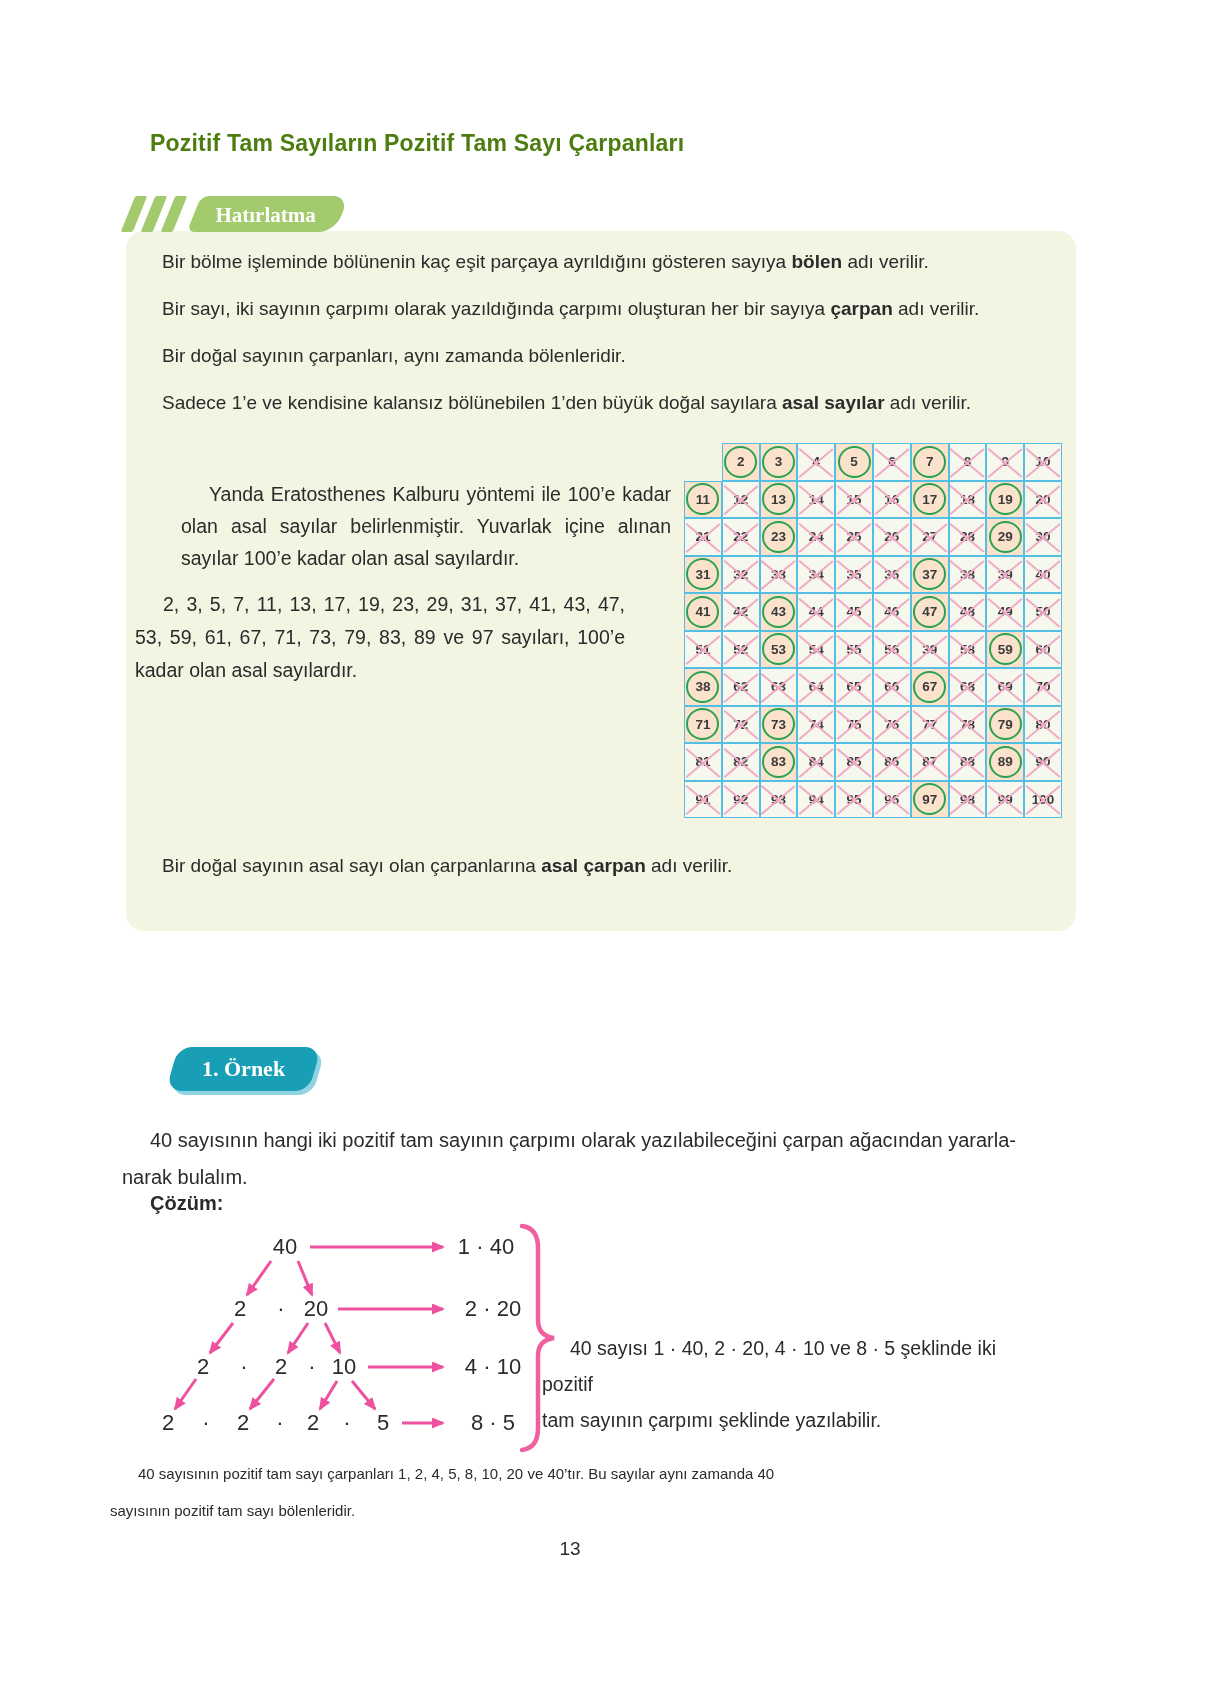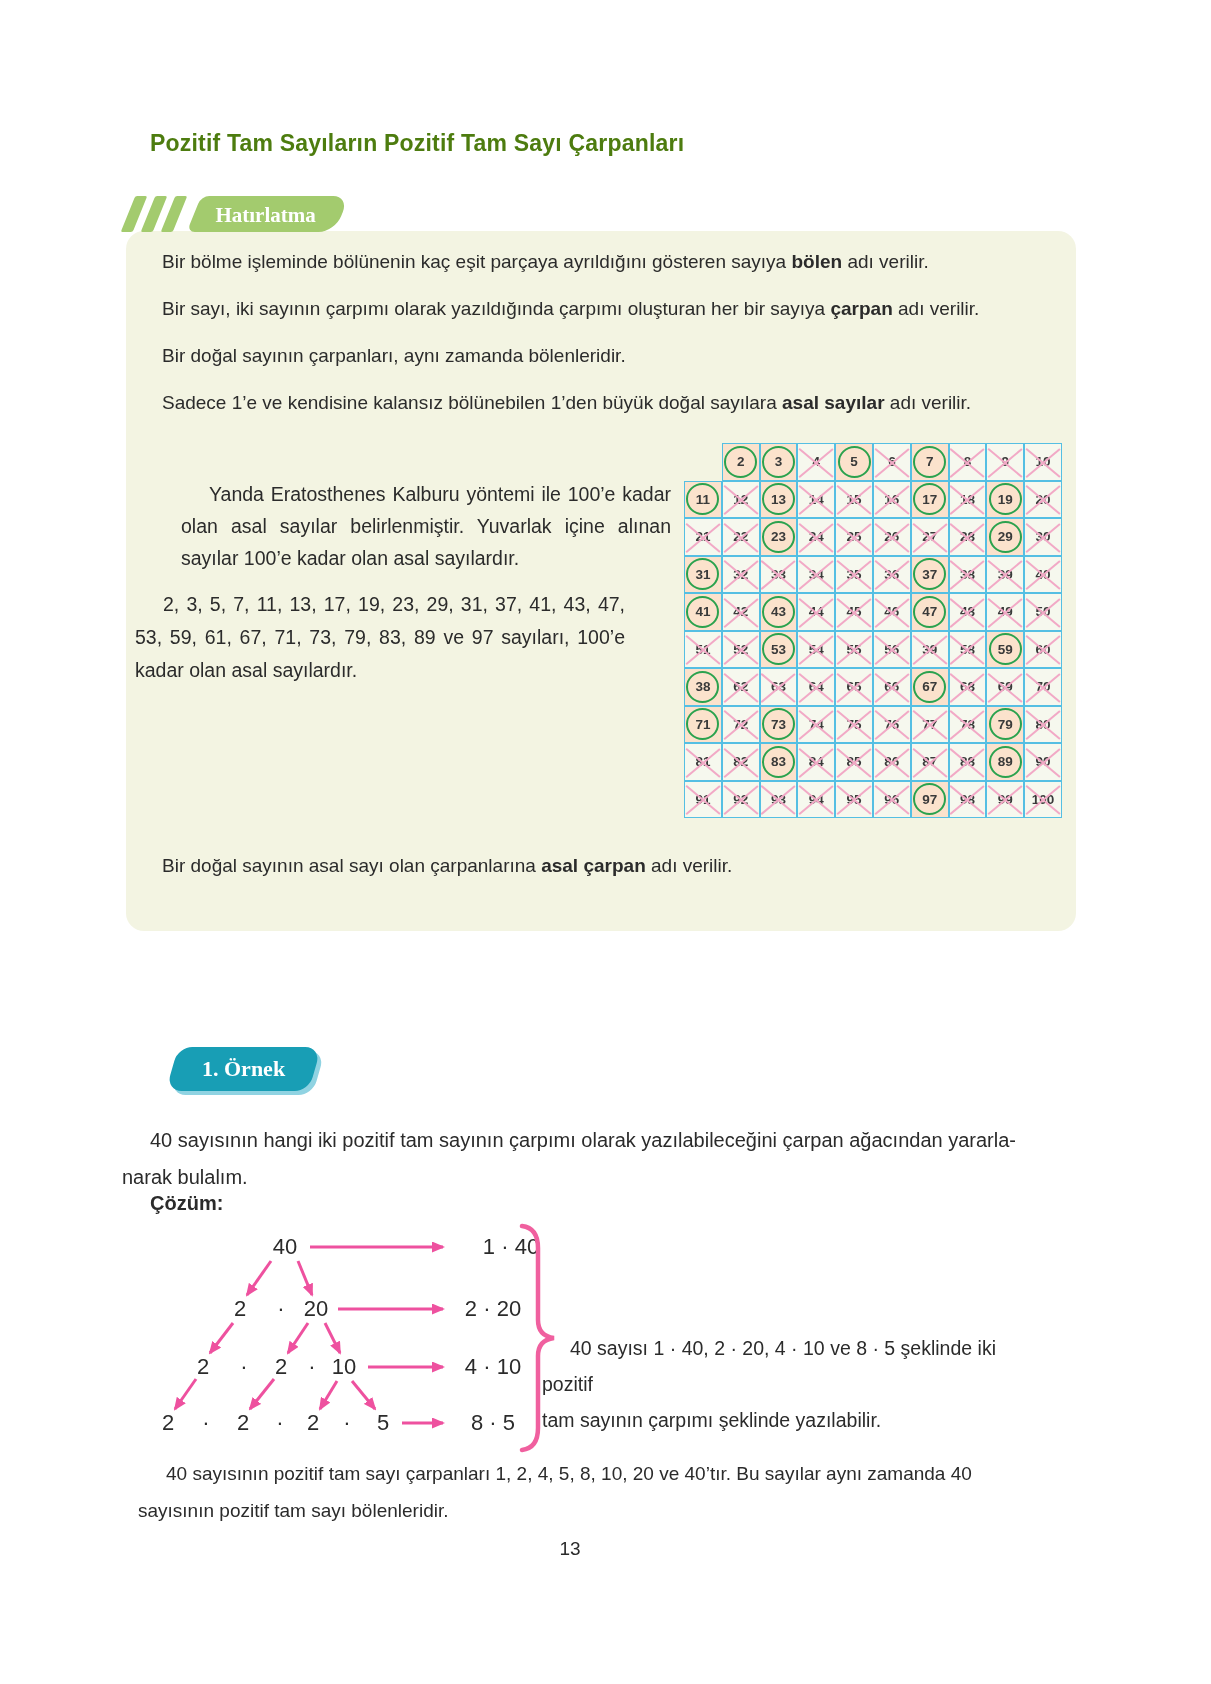--- a/index.html
+++ b/index.html
@@ -98,21 +98,21 @@
   
   .tree{left:140px;top:1225px;width:430px;height:230px;}
   .tree-node{
     position:absolute;transform:translate(-50%,-50%);
     font-size:22px;color:#2b2b2b;white-space:nowrap;
   }
   .tree-svg{position:absolute;left:0;top:0;}
   .brace-svg{left:518px;top:1222px;}
   .note{left:542px;top:1293px;width:490px;font-size:19.5px;line-height:36px;margin-top:37px;}
   .note .l1{text-indent:28px;}
-  .conclusion{left:138px;top:1455px;width:968px;font-size:19px;line-height:37px;}
+  .conclusion{left:110px;top:1455px;width:968px;font-size:15px;line-height:37px;}
   .conclusion .l1{text-indent:28px;}
   .page-number{left:0;top:1538px;width:1140px;text-align:center;font-size:19px;}
 </style>
 </head>
 <body>
 
 <div class="page">
 
   <div class="abs title">Pozitif Tam Sayıların Pozitif Tam Sayı Çarpanları</div>
 
@@ -335,21 +335,21 @@
       <span class="tree-node" style="left: 141px; top: 142px;">2</span>
       <span class="tree-node" style="left: 172px; top: 142px;">·</span>
       <span class="tree-node" style="left: 204px; top: 142px;">10</span>
       <span class="tree-node" style="left: 28px; top: 198px;">2</span>
       <span class="tree-node" style="left: 66px; top: 198px;">·</span>
       <span class="tree-node" style="left: 103px; top: 198px;">2</span>
       <span class="tree-node" style="left: 140px; top: 198px;">·</span>
       <span class="tree-node" style="left: 173px; top: 198px;">2</span>
       <span class="tree-node" style="left: 207px; top: 198px;">·</span>
       <span class="tree-node" style="left: 243px; top: 198px;">5</span>
-      <span class="tree-node" style="left: 371px; top: 22px;">1 · 40</span>
+      <span class="tree-node" style="left: 346px; top: 22px;">1 · 40</span>
       <span class="tree-node" style="left: 353px; top: 84px;">2 · 20</span>
       <span class="tree-node" style="left: 353px; top: 142px;">4 · 10</span>
       <span class="tree-node" style="left: 353px; top: 198px;">8 · 5</span>
     </div>
 
   <svg class="abs brace-svg" width="44" height="232" viewBox="0 0 44 232">
     <path d="M4,4 Q20,6 20,26 L20,98 Q20,114 36,116 Q20,118 20,134 L20,206 Q20,226 4,228" fill="none" stroke="#f0609f" stroke-width="4.5" stroke-linecap="round"></path>
   </svg>
 
   <div class="abs note">

